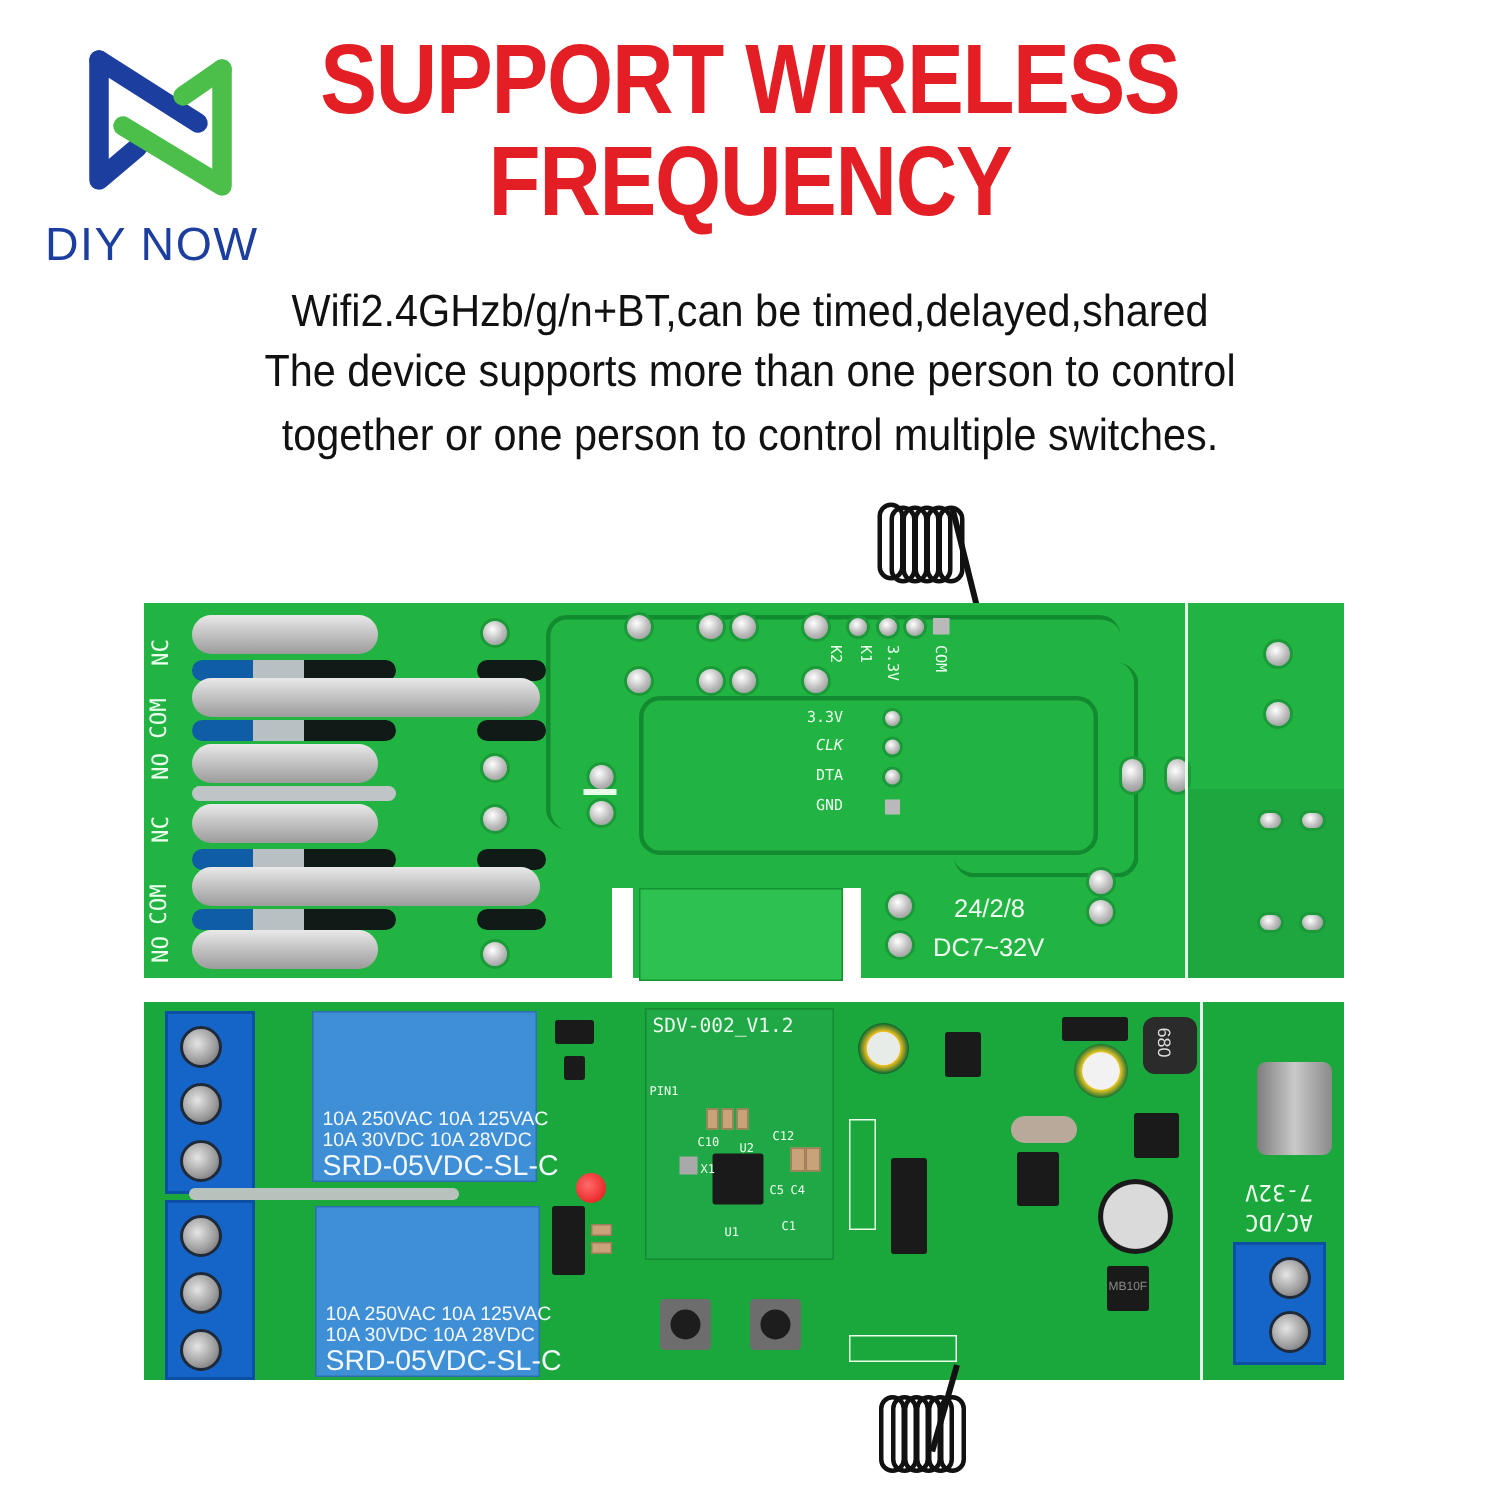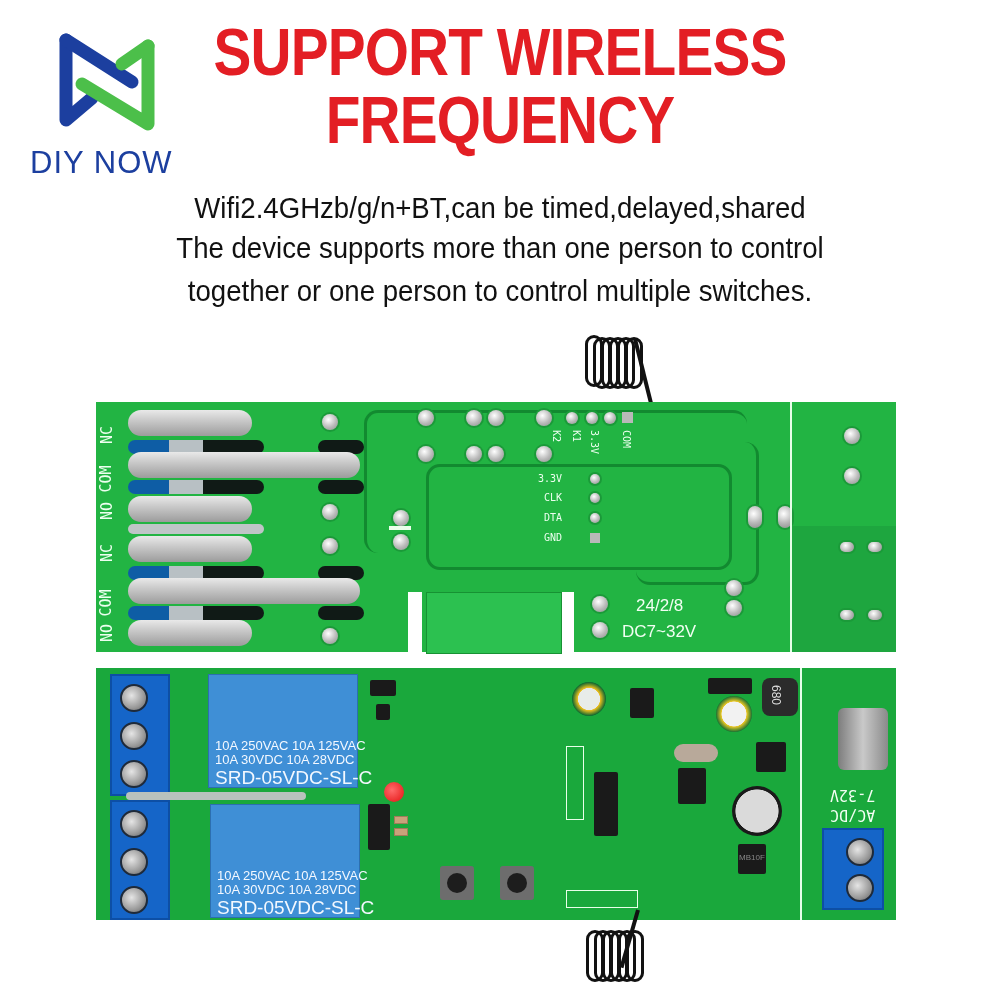--- a/index.html
+++ b/index.html
@@ -109,21 +109,21 @@
   <div class="abs pad" style="left:470px;top:10px;width:12px;height:12px;"></div>
   <div class="abs pad" style="left:490px;top:10px;width:12px;height:12px;"></div>
   <div class="abs pad" style="left:508px;top:10px;width:12px;height:12px;"></div>
   <div class="abs" style="left:526px;top:10px;width:11px;height:11px;background:#b9b9b9;"></div>
   <div class="abs silk" style="left:466px;top:28px;font-size:10px;transform:rotate(90deg);transform-origin:left top;">K2</div>
   <div class="abs silk" style="left:486px;top:28px;font-size:10px;transform:rotate(90deg);transform-origin:left top;">K1</div>
   <div class="abs silk" style="left:504px;top:28px;font-size:10px;transform:rotate(90deg);transform-origin:left top;">3.3V</div>
   <div class="abs silk" style="left:536px;top:28px;font-size:10px;transform:rotate(90deg);transform-origin:left top;">COM</div>
 
   <div class="abs silk" style="left:442px;top:71px;font-size:10px;">3.3V</div>
-  <div class="abs silk" style="left:448px;top:90px;font-size:10px;">CLK</div>
+  <div class="abs silk" style="left:448px;top:90px;font-size:10px;font-style:italic;">CLK</div>
   <div class="abs silk" style="left:448px;top:110px;font-size:10px;">DTA</div>
   <div class="abs silk" style="left:448px;top:130px;font-size:10px;">GND</div>
   <div class="abs pad" style="left:494px;top:72px;width:10px;height:10px;"></div>
   <div class="abs pad" style="left:494px;top:91px;width:10px;height:10px;"></div>
   <div class="abs pad" style="left:494px;top:111px;width:10px;height:10px;"></div>
   <div class="abs" style="left:494px;top:131px;width:10px;height:10px;background:#b9b9b9;"></div>
 
   <div class="abs" style="left:330px;top:190px;width:134px;height:60px;background:#2cc150;border:1px solid #179233;"></div>
   <div class="abs" style="left:312px;top:190px;width:14px;height:60px;background:#fff;"></div>
   <div class="abs" style="left:466px;top:190px;width:12px;height:60px;background:#fff;"></div>
@@ -172,20 +172,39 @@
     <div class="abs m" style="left:6px;top:92px;">SRD-05VDC-SL-C</div>
   </div>
 
   <div class="abs ic" style="left:274px;top:12px;width:26px;height:16px;"></div>
   <div class="abs ic" style="left:280px;top:36px;width:14px;height:16px;"></div>
   <div class="abs" style="left:288px;top:114px;width:20px;height:20px;border-radius:50%;background:radial-gradient(circle at 40% 40%,#ff6a6a,#e31010);"></div>
   <div class="abs ic" style="left:272px;top:136px;width:22px;height:46px;"></div>
   <div class="abs smd" style="left:298px;top:148px;width:12px;height:6px;"></div>
   <div class="abs smd" style="left:298px;top:160px;width:12px;height:6px;"></div>
 
+  <div class="abs" style="left:334px;top:4px;width:124px;height:166px;background:#21a846;border:1px solid #148a33;">
+    <div class="abs silk" style="left:4px;top:4px;font-size:13px;">SDV-002_V1.2</div>
+    <div class="abs silk" style="left:2px;top:50px;font-size:8px;">PIN1</div>
+    <div class="abs ic" style="left:44px;top:96px;width:34px;height:34px;"></div>
+    <div class="abs" style="left:22px;top:98px;width:12px;height:12px;background:#a9a9a9;"></div>
+    <div class="abs silk" style="left:84px;top:80px;font-size:8px;">C12</div>
+    <div class="abs silk" style="left:34px;top:84px;font-size:8px;">C10</div>
+    <div class="abs silk" style="left:62px;top:88px;font-size:8px;">U2</div>
+    <div class="abs silk" style="left:36px;top:102px;font-size:8px;">X1</div>
+    <div class="abs silk" style="left:82px;top:116px;font-size:8px;">C5</div>
+    <div class="abs silk" style="left:96px;top:116px;font-size:8px;">C4</div>
+    <div class="abs silk" style="left:52px;top:144px;font-size:8px;">U1</div>
+    <div class="abs silk" style="left:90px;top:140px;font-size:8px;">C1</div>
+    <div class="abs smd" style="left:40px;top:66px;width:6px;height:12px;"></div>
+    <div class="abs smd" style="left:50px;top:66px;width:6px;height:12px;"></div>
+    <div class="abs smd" style="left:60px;top:66px;width:6px;height:12px;"></div>
+    <div class="abs smd" style="left:96px;top:92px;width:8px;height:14px;"></div>
+    <div class="abs smd" style="left:106px;top:92px;width:8px;height:14px;"></div>
+  </div>
 
   <div class="abs btn" style="left:344px;top:198px;">
       <div class="cap"></div>
     </div>
   <div class="abs btn" style="left:404px;top:198px;">
       <div class="cap"></div>
     </div>
 
   <div class="abs cap-el" style="left:476px;top:14px;width:34px;height:34px;background:radial-gradient(circle,#e8ece9 45%,#f0c020 47%,#0d6630 70%);"></div>
   <div class="abs ic" style="left:534px;top:20px;width:24px;height:30px;"></div>

